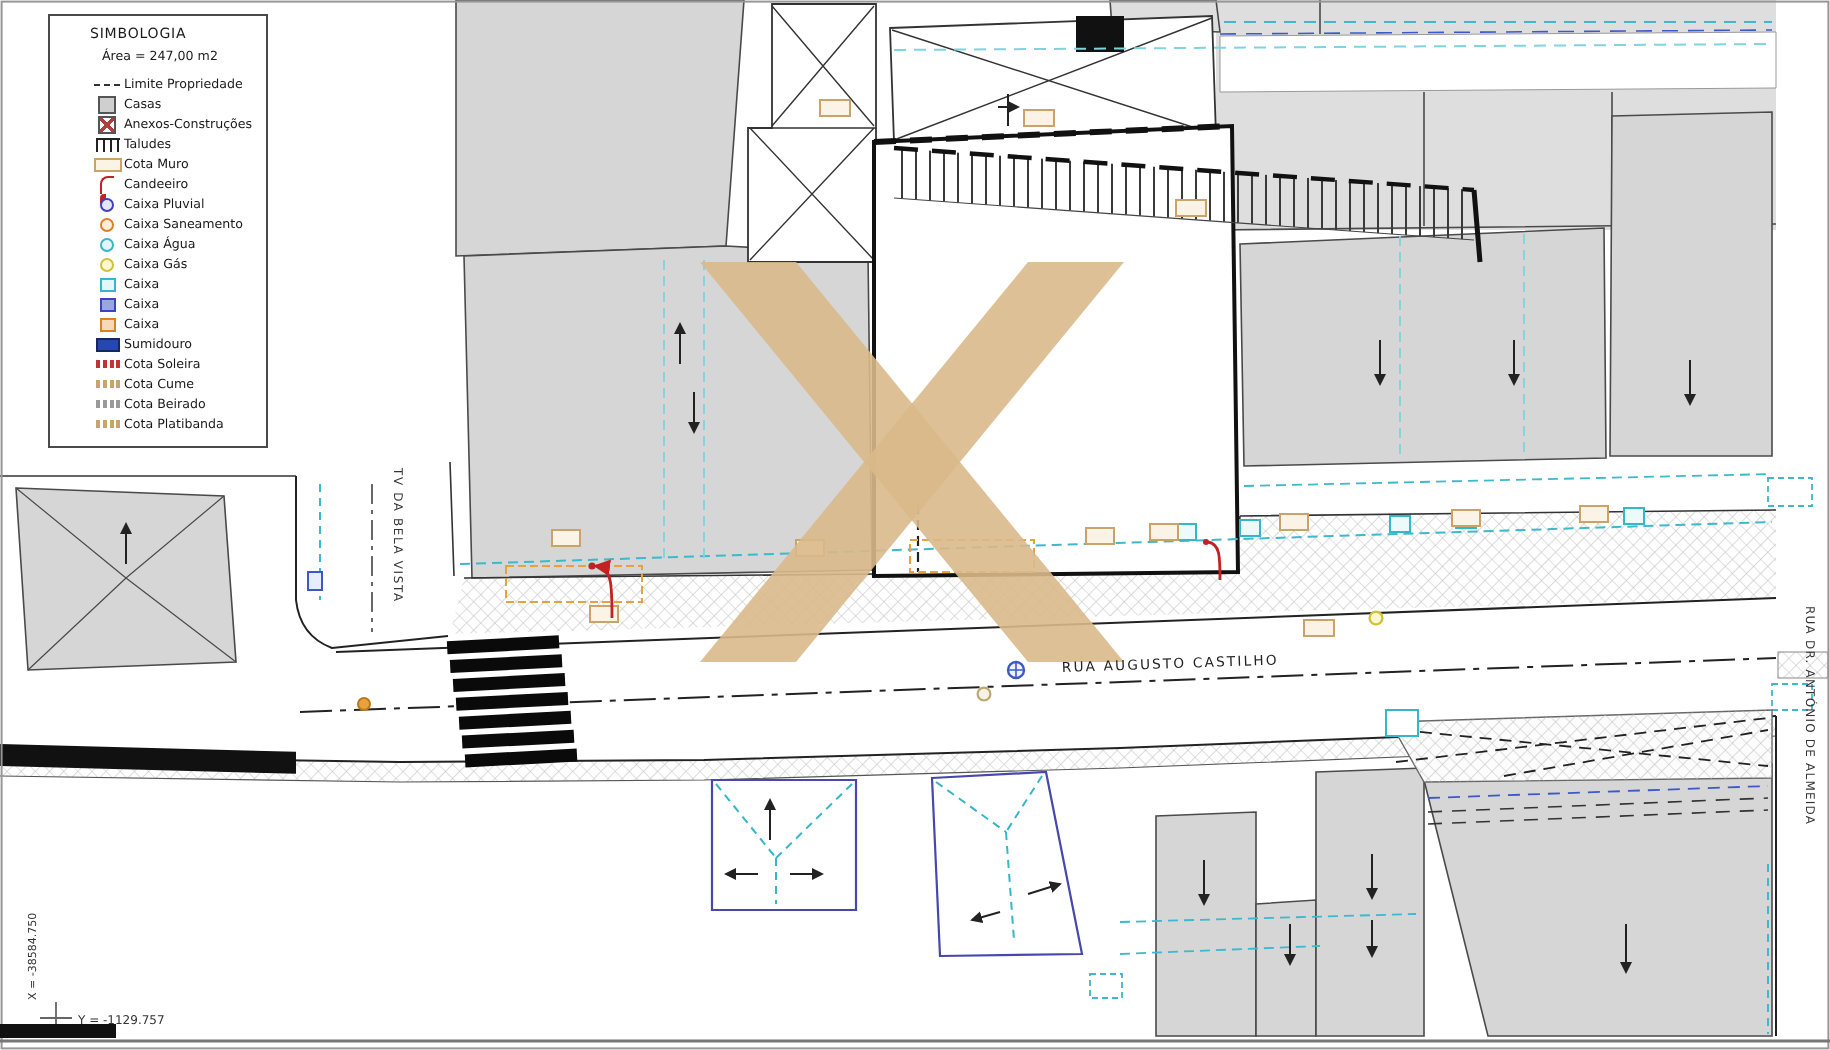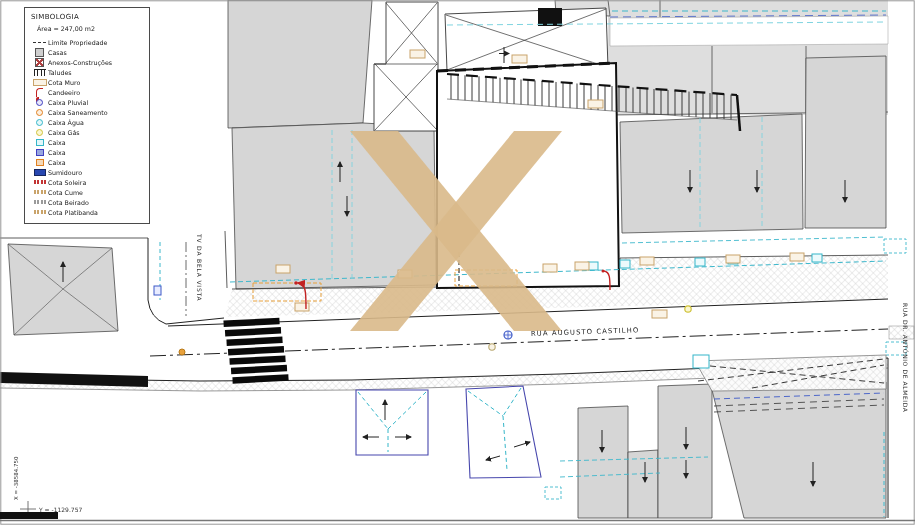--- a/index.html
+++ b/index.html
@@ -1,21 +1,21 @@
 <!DOCTYPE html>
 <html><head>
 <meta charset="utf-8">
 <style>
   html,body{margin:0;padding:0;background:#fff;}
   .stage{position:relative;width:915px;height:525px;background:#ffffff;overflow:hidden;
          font-family:"DejaVu Sans",sans-serif;}
   svg{position:absolute;left:0;top:0;}
   
-  .legend{position:absolute;left:24px;top:7px;width:126px;background:#fff;
-          border:1px solid #4a4a4a;padding:5px 3px 6px 6px;z-index:6;box-sizing:border-box;}
+  .legend{position:absolute;left:24px;top:7px;width:110px;background:#fff;
+          border:1px solid #4a4a4a;padding:5px 3px 6px 20px;z-index:6;box-sizing:border-box;}
   .legend .ltitle{font-size:7px;color:#1a1a1a;letter-spacing:.4px;margin-bottom:4px;}
   .legend .larea{font-size:6.3px;color:#1a1a1a;margin:0 0 5px 6px;}
   .lrow{display:flex;align-items:center;height:10px;}
   .lic{flex:0 0 17px;text-align:center;line-height:0;}
   .lic::before{content:'';display:inline-block;vertical-align:middle;}
   .llabel{font-size:6.3px;color:#1a1a1a;white-space:nowrap;}
   .ic-limite::before{width:13px;height:0;border-top:1px dashed #333;}
   .ic-casas::before{width:7px;height:7px;background:#cfcfcf;border:1px solid #555;}
   .ic-anexos::before{width:7px;height:7px;border:1px solid #555;background:
      linear-gradient(45deg,transparent 42%,#b04040 42%,#b04040 58%,transparent 58%),

